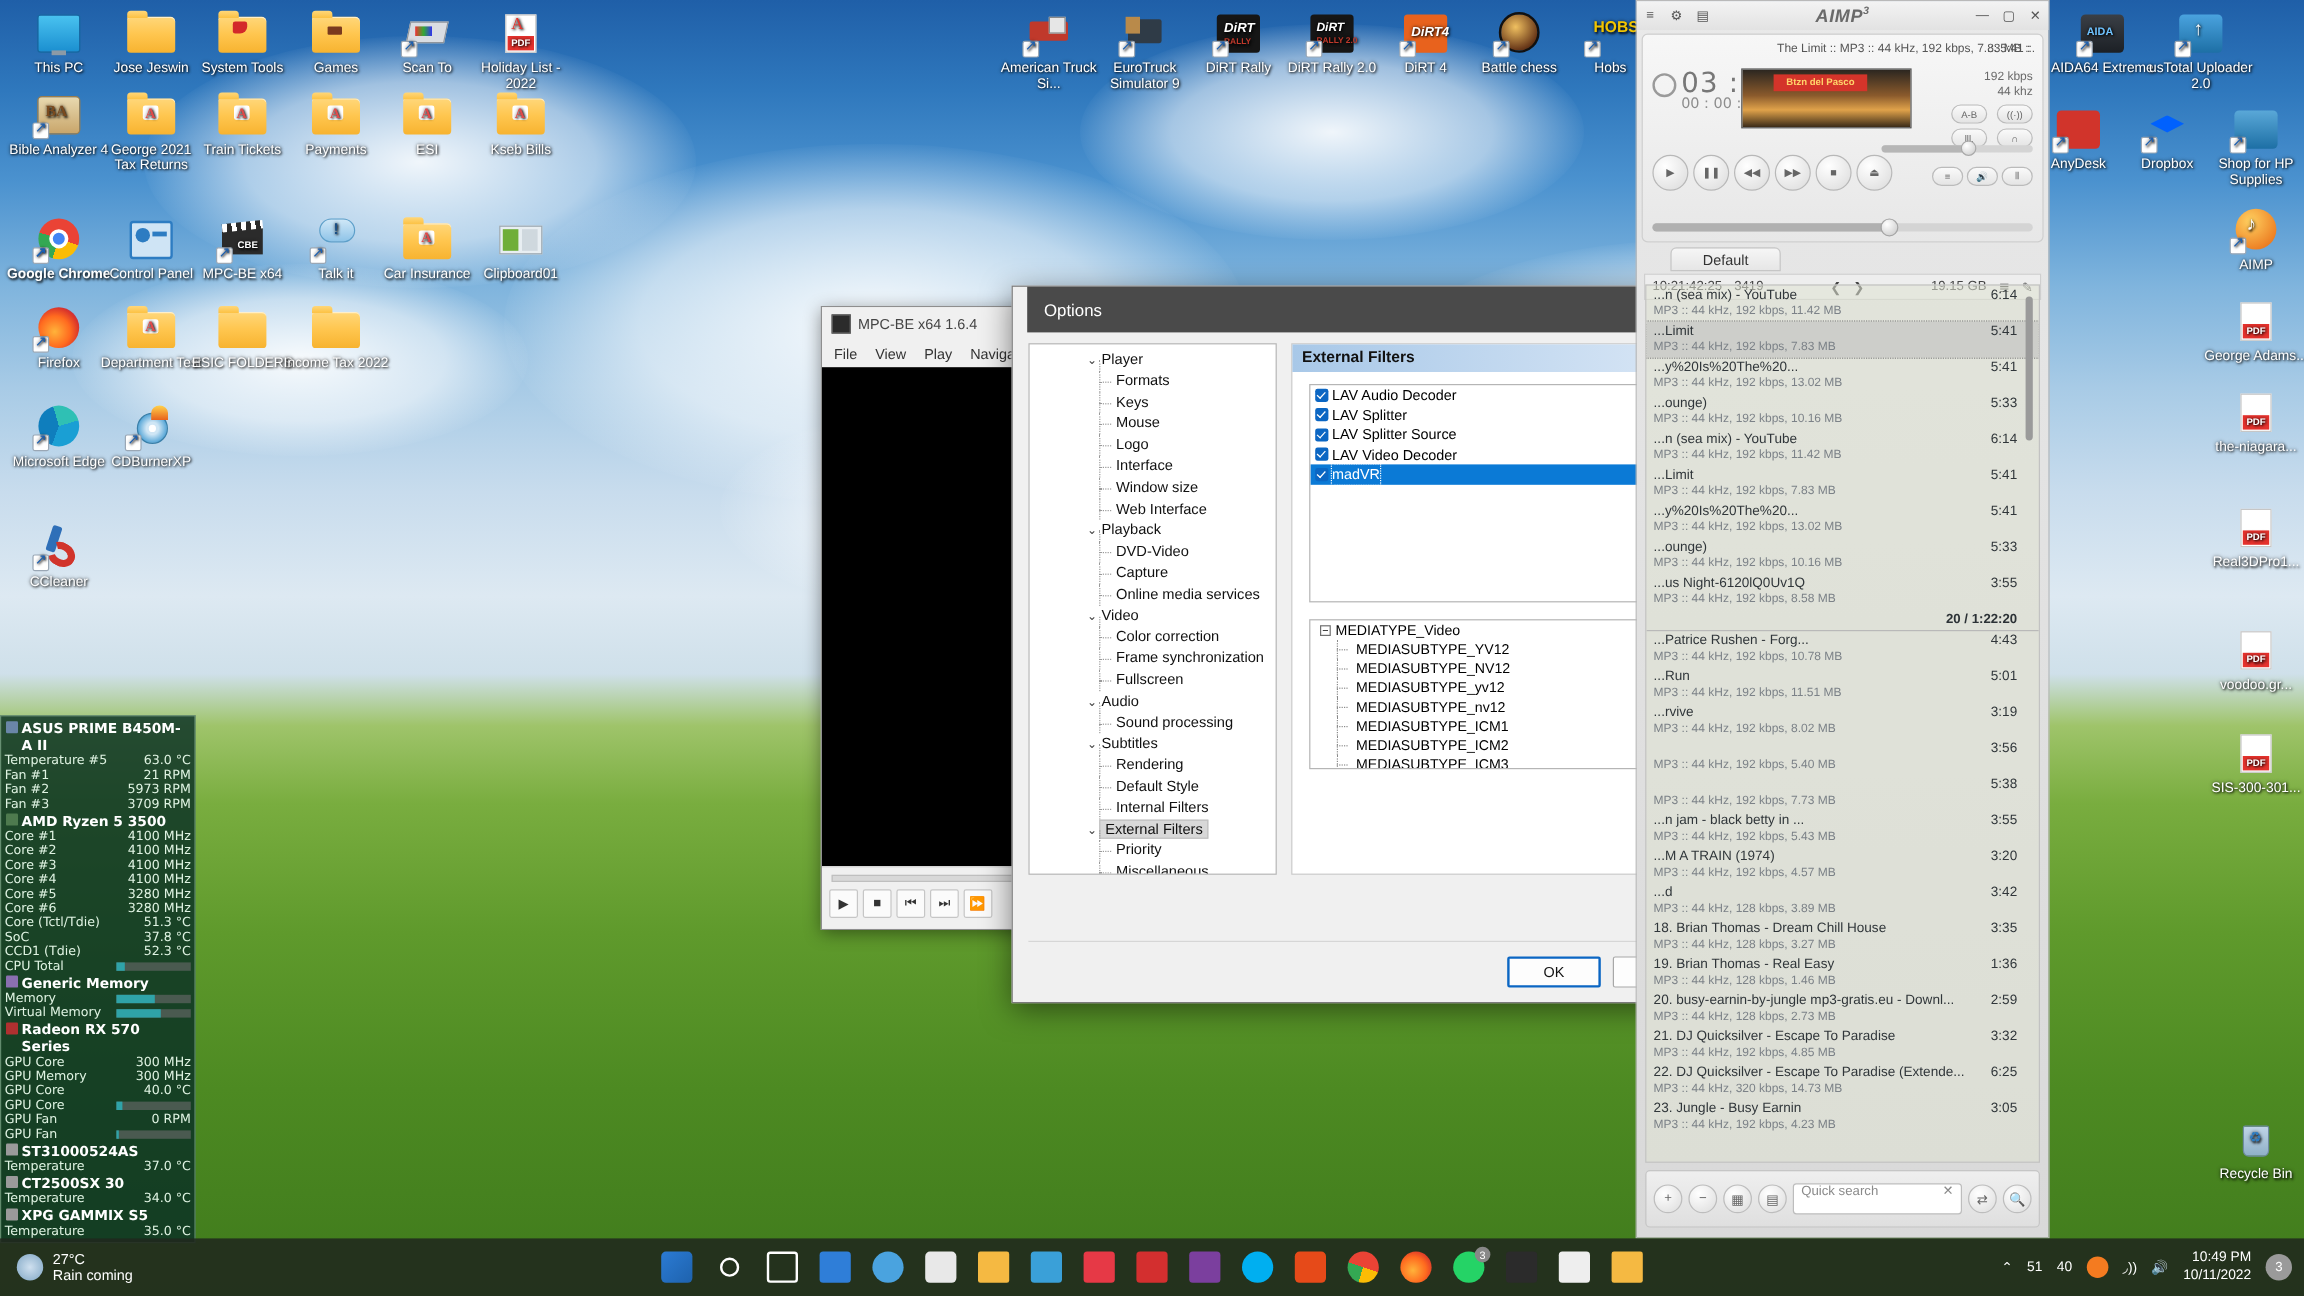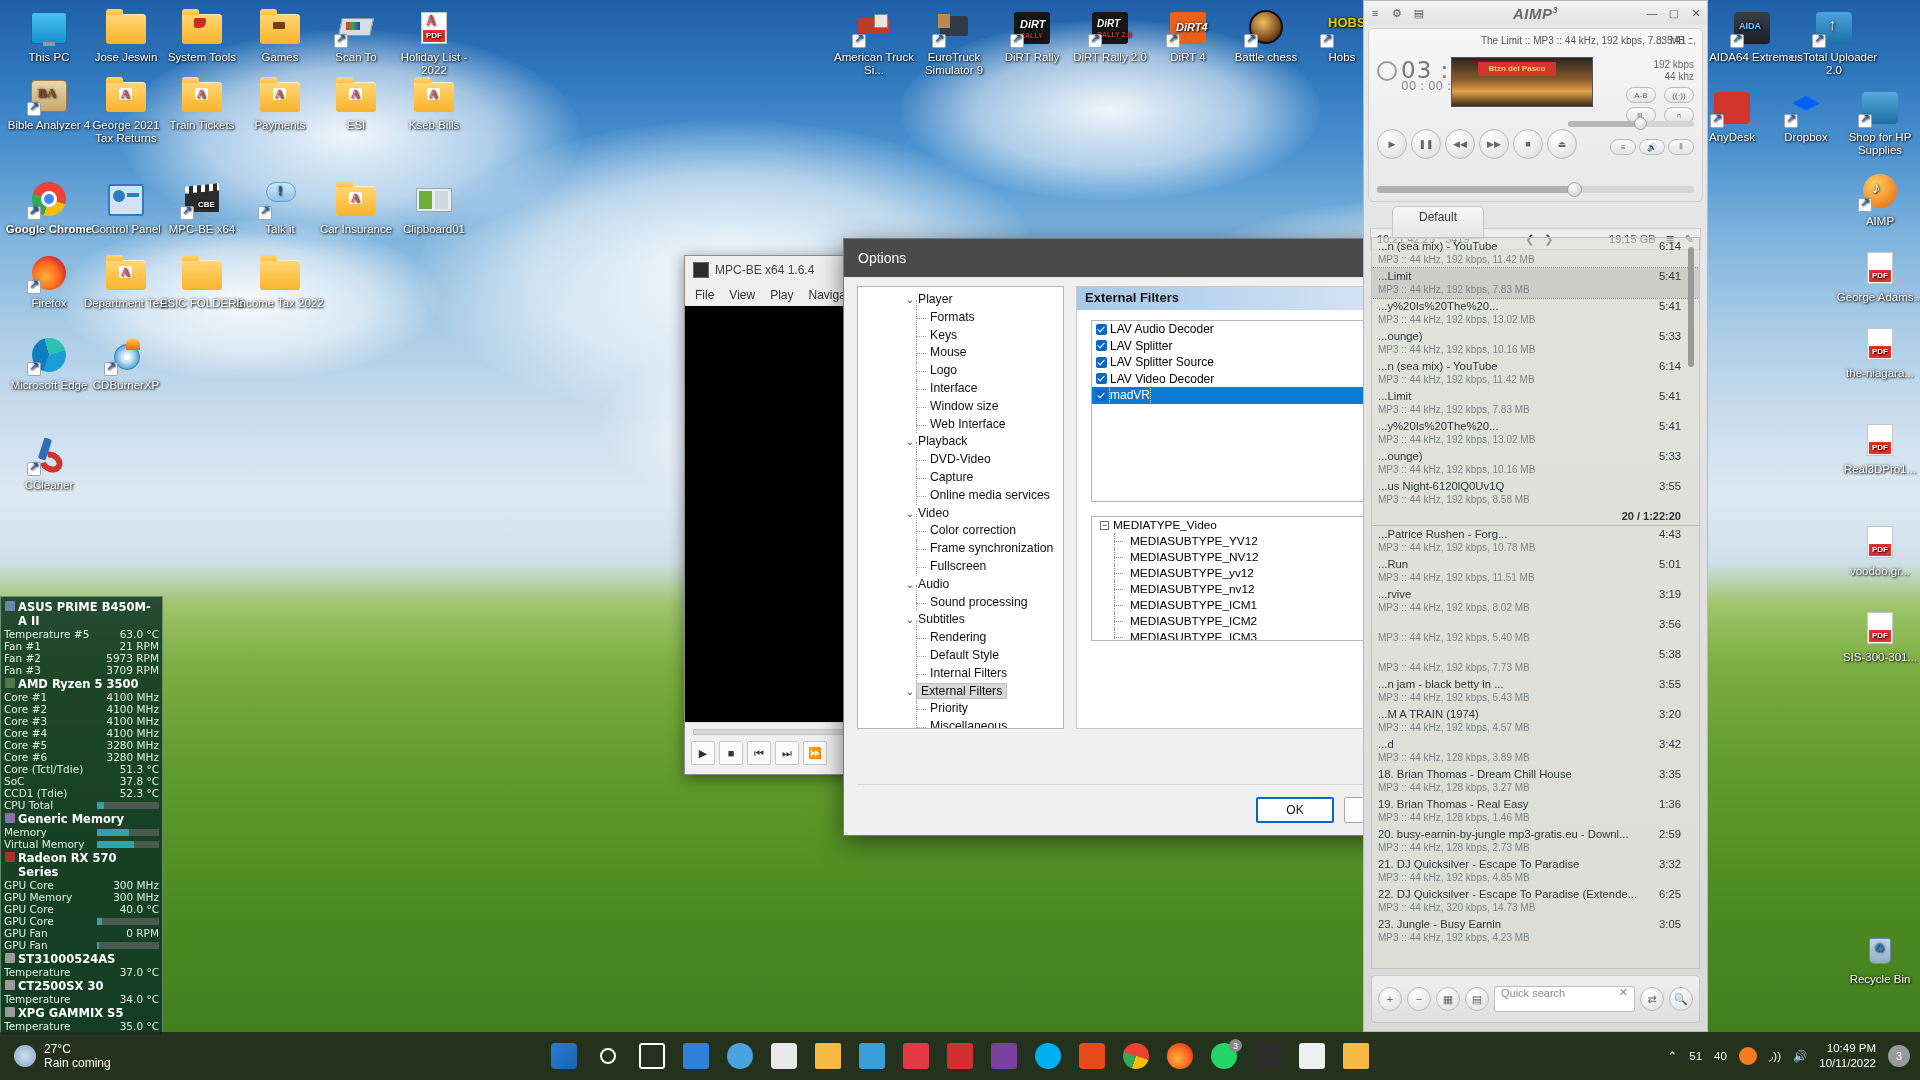--- a/index.html
+++ b/index.html
@@ -112,20 +112,21 @@
   #mpc .btn {
     width:24px;height:24px;background:#fbfbfb;border:1px solid #c6c6c6;border-radius:2px;
     display:flex;align-items:center;justify-content:center;font-size:11px;color:#333;
   }
 
   
   #options {
     position:absolute; left:843px; top:238px; width:678px; height:598px;
     background:#f0f0f0; border:1px solid #7a7a7a;
     box-shadow: 0 6px 24px rgba(0,0,0,.5);
+    padding-left: 12px;
   }
   #opt-title {
     height:38px; background:#4a4a4a; color:#fff;
     display:flex; align-items:center; padding:0 10px 0 14px; font-size:14px;
   }
   #opt-close {
     margin-left:auto; width:34px;height:34px; display:flex;align-items:center;justify-content:center;
     font-size:18px; color:#fff;
   }
   #opt-body { position:absolute; left:0; right:0; top:38px; bottom:0; }
@@ -244,21 +245,21 @@
     border:1px solid #b8b8b8; display:flex;align-items:center;justify-content:center;font-size:9px;color:#666;}
   #volrow { position:absolute; right:8px; top:92px; width:126px; height:6px; background:#d4d4d4; border-radius:3px;}
   #volrow i { position:absolute; left:0;top:0;height:100%;width:56%;background:#b6b6b6;border-radius:3px;display:block;}
   #volrow b { position:absolute; left:52%; top:-4px; width:13px;height:13px;border-radius:50%;
     background:radial-gradient(circle at 35% 30%,#fff,#c9c9c9); border:1px solid #a8a8a8; display:block;}
   #posrow { position:absolute; left:8px; right:8px; bottom:8px; height:7px; background:#d4d4d4; border-radius:4px;}
   #posrow i { position:absolute; left:0;top:0;height:100%;width:62%;background:#b0b0b0;border-radius:4px;display:block;}
   #posrow b { position:absolute; left:60%; top:-4px; width:15px;height:15px;border-radius:50%;
     background:radial-gradient(circle at 35% 30%,#fff,#c6c6c6); border:1px solid #a5a5a5; display:block;}
   #aimp-tabrow { height:22px; margin:4px 6px 0 6px; position:relative; }
-  #aimp-tab { position:absolute; left:22px; top:0; width:92px; height:33px;
+  #aimp-tab { position:absolute; left:22px; top:0; width:92px; height:20px;
     background:linear-gradient(to bottom,#f6f6f6,#e6e6e6); border:1px solid #c6c6c6;
     border-radius:5px 5px 0 0; text-align:center; font-size:12px; color:#333; line-height:21px;}
   #aimp-info { height:22px; margin:0 6px; background:#eee; border:1px solid #cfcfcf;
     display:flex; align-items:center; font-size:11px; color:#444; padding:0 6px; gap:10px;}
   #playlist {
     position:absolute; left:7px; right:7px; top:236px; bottom:62px;
     background:rgba(222,226,210,0.55); border:1px solid #c2c2c2; overflow:hidden;
     font-size:11.3px; color:#30363a;
   }
   .pitem { padding:2px 18px 2px 6px; position:relative; line-height:13px;}

